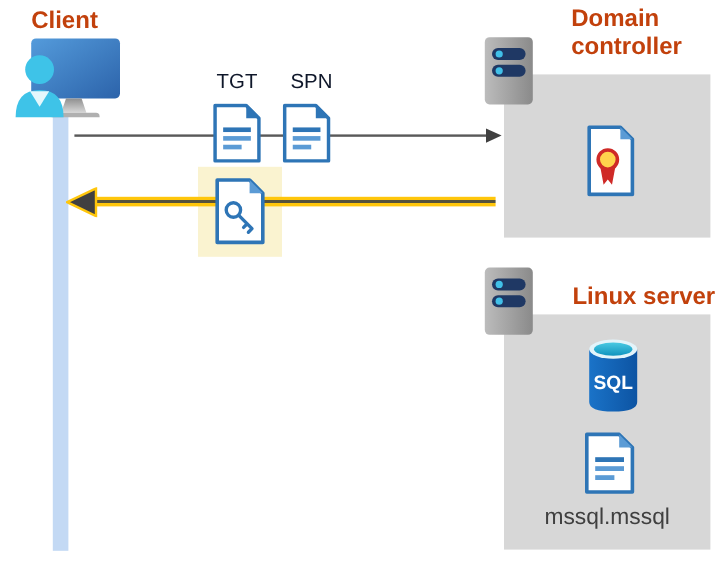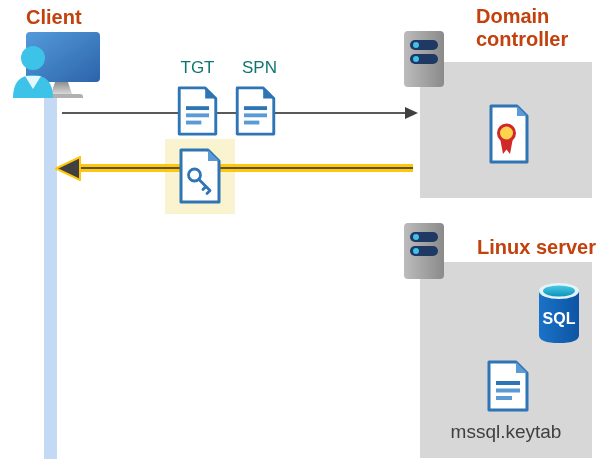--- a/index.html
+++ b/index.html
@@ -1,19 +1,19 @@
 <!DOCTYPE html>
 <html><head>
 <meta charset="utf-8">
 <style>
   html,body{margin:0;padding:0;background:#fff;font-family:"Liberation Sans",sans-serif;}
   #canvas{position:relative;width:600px;height:468px;background:#ffffff;overflow:hidden;}
   .abs{position:absolute;}
   .title{font-weight:bold;font-size:20px;line-height:23px;color:#c2410c;}
-  .label{font-size:17px;color:#0f766e;}
+  .label{font-size:17px;color:#0f172a;}
   .file-label{font-size:19px;color:#404040;text-align:center;}
   .gray-box{background:#d7d7d7;}
   .vbar{background:#c3d9f4;}
   .gray-line{background:#595959;height:2px;z-index:1;}
   .gray-head{width:0;height:0;border-top:6px solid transparent;border-bottom:6px solid transparent;border-left:13px solid #404040;z-index:1;}
   .yellow-line{height:8px;background:linear-gradient(to bottom,#ffc60b 0 3px,#56533c 3px 5px,#ffc60b 5px 8px);z-index:2;}
   .highlight{background:#faf3d0;z-index:1;}
   .icon{z-index:3;}
   svg{display:block;}
 </style>
@@ -133,21 +133,21 @@
       <rect x="1" y="1" width="40" height="56" rx="4" fill="url(#srv2)"></rect>
       <rect x="7" y="10" width="28" height="10" rx="5" fill="#1f3864"></rect>
       <circle cx="13" cy="15" r="3" fill="#41c0e8"></circle>
       <rect x="7" y="24" width="28" height="10" rx="5" fill="#1f3864"></rect>
       <circle cx="13" cy="29" r="3" fill="#41c0e8"></circle>
     </svg>
   </div>
 
   <div class="abs gray-box" style="left:420px;top:262px;width:172px;height:196px;"></div>
 
-  <div class="abs icon" style="left:489px;top:281px;margin-left:48px;">
+  <div class="abs icon" style="left:489px;top:281px;">
     <svg width="44" height="64" viewBox="0 0 44 64">
       <defs>
         <linearGradient id="sqlb" x1="0" y1="0" x2="1" y2="0">
           <stop offset="0" stop-color="#1a73c8"></stop>
             <stop offset="1" stop-color="#0d54a3"></stop>
         </linearGradient>
         <linearGradient id="sqlt" x1="0" y1="0" x2="0" y2="1">
           <stop offset="0" stop-color="#49c9e2"></stop>
             <stop offset="1" stop-color="#0f93be"></stop>
         </linearGradient>
@@ -162,15 +162,15 @@
   <div class="abs icon" style="left:486px;top:357px;">
     <svg width="44" height="58" viewBox="0 0 44 52">
       <path d="M3 2 h27 l11 11 v37 h-38 z" fill="#ffffff" stroke="#2e75b6" stroke-width="3" stroke-linejoin="round"></path>
       <path d="M30 2 l11 11 h-11 z" fill="#5b9bd5"></path>
       <rect x="10" y="21" width="24" height="4" fill="#2e75b6"></rect>
       <rect x="10" y="28.5" width="24" height="4" fill="#5b9bd5"></rect>
       <rect x="10" y="36" width="16" height="4" fill="#5b9bd5"></rect>
     </svg>
   </div>
 
-  <div class="abs file-label" style="left:420px;top:421px;width:172px;">mssql.keytab</div>
+  <div class="abs file-label" style="left:420px;top:421px;width:172px;">mssql.mssql</div>
 
 </div>
 
 </body></html>

